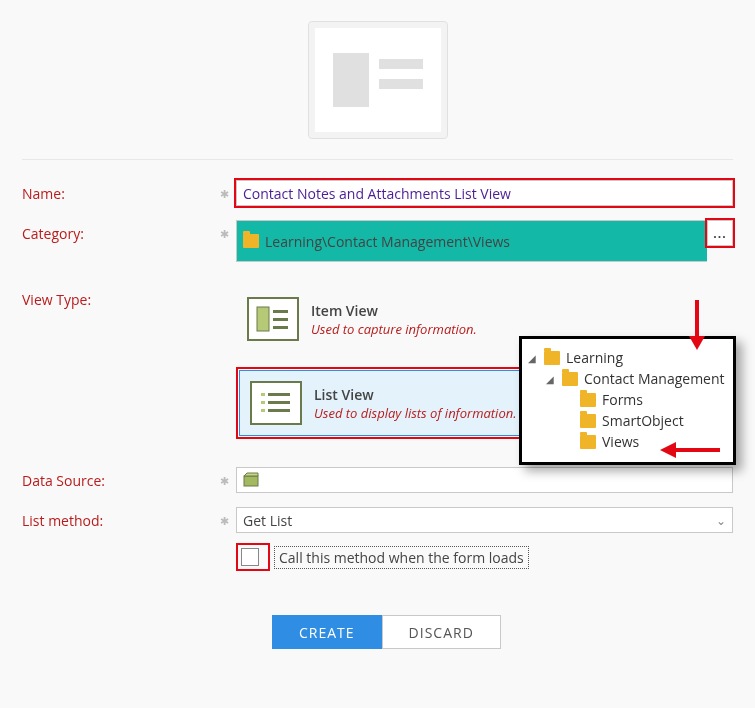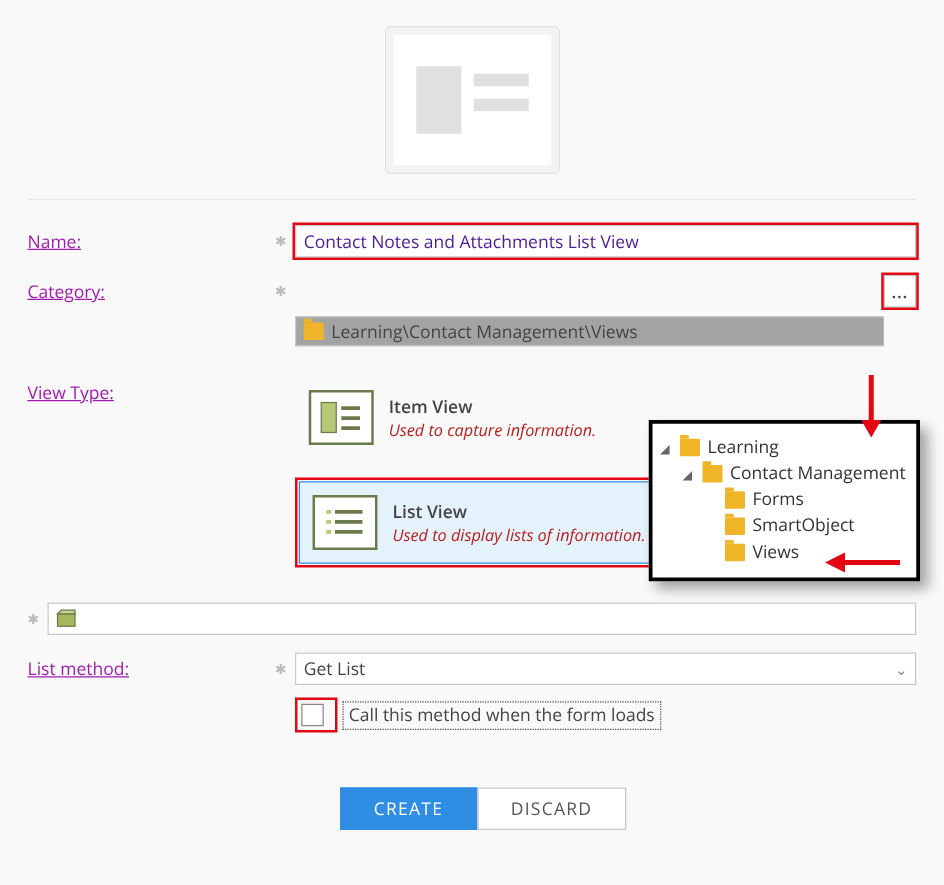--- a/index.html
+++ b/index.html
@@ -59,23 +59,22 @@
     padding: 20px 22px 0 22px;
   }
   .row {
     display: flex;
     align-items: flex-start;
     margin-bottom: 14px;
   }
   .label-col {
     width: 198px;
     flex-shrink: 0;
-    color: #a21caf;
+    color: #b91c1c;
     padding-top: 4px;
-    text-decoration: underline;
   }
   .star {
     width: 16px;
     text-align: left;
     color: #bbb;
     flex-shrink: 0;
     padding-top: 6px;
     font-size: 11px;
   }
   .field-col {
@@ -108,28 +107,27 @@
   .highlight-red {
     outline: 2px solid #e30613;
     outline-offset: 0px;
   }
   .category-wrap {
     display: flex;
   }
   .category-display {
     flex: 1;
     border: 1px solid #c8c8c8;
-    background: #a3a3a3;
-    height: 24px;
+    background: #14b8a6;
+    height: 42px;
     display: flex;
     align-items: center;
     padding: 0 6px;
     gap: 6px;
     border-right: none;
-    margin-top: 33px;
   }
   .folder-glyph {
     width: 16px;
     height: 14px;
     background: #f0b429;
     border-radius: 1px;
     position: relative;
     flex-shrink: 0;
   }
   .folder-glyph::before {
@@ -396,20 +394,21 @@
               <div class="vt-title">List View</div>
               <div class="vt-desc">Used to display lists of information.</div>
             </div>
           </div>
         </div>
       </div>
     </div>
   </div>
 
   <div class="row">
+    <div class="label-col">Data Source:</div>
     <div class="star">✱</div>
     <div class="field-col">
       <div class="datasource-display">
         <svg class="smartobject-glyph" viewBox="0 0 16 16">
           <rect x="1" y="4" width="14" height="10" fill="#a3b85f" stroke="#6b7a4a"></rect>
           <polygon points="1,4 4,1 15,1 15,4" fill="#c5d68a" stroke="#6b7a4a"></polygon>
         </svg>
       </div>
     </div>
   </div>

